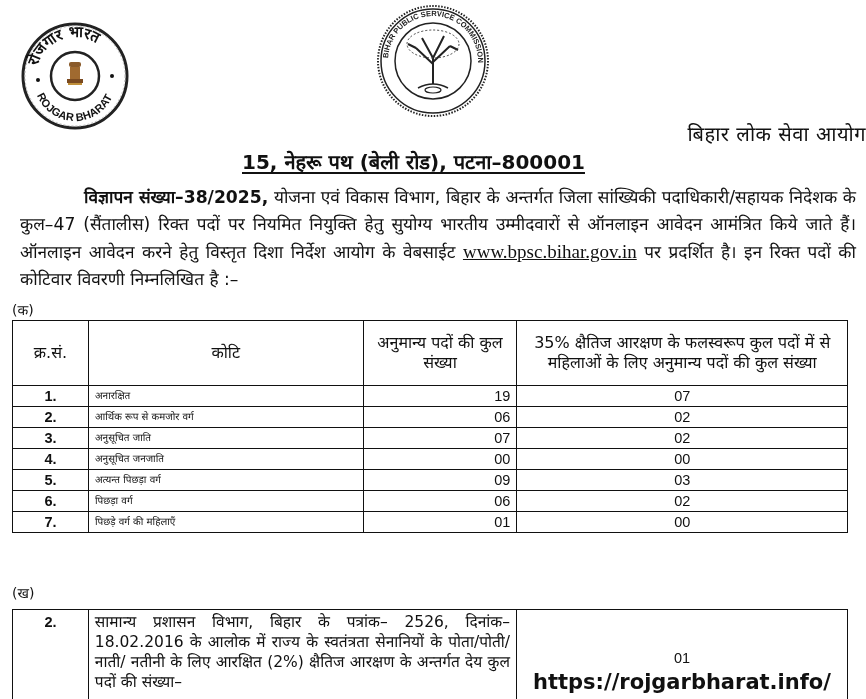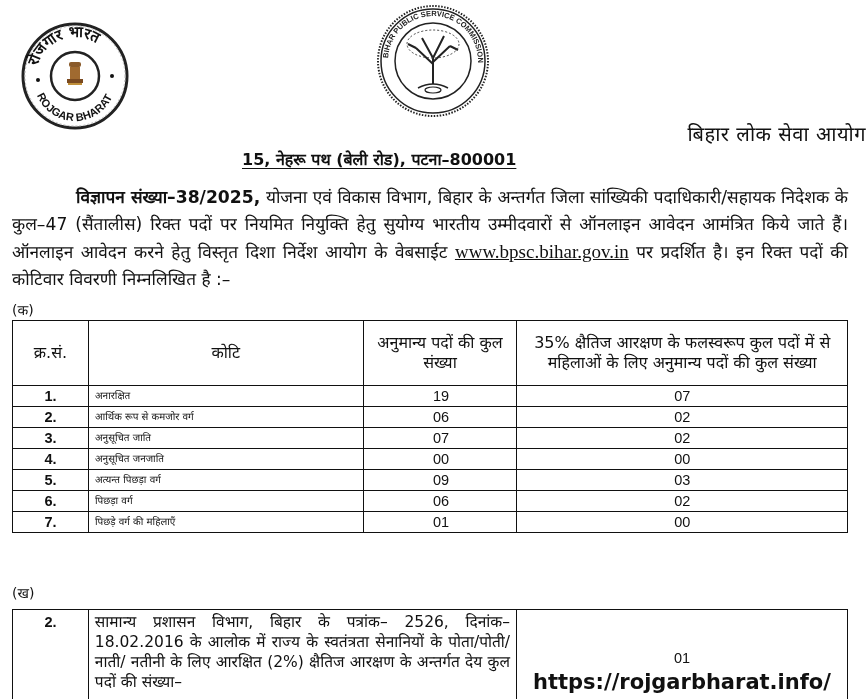--- a/index.html
+++ b/index.html
@@ -7,37 +7,37 @@
     width: 866px; height: 699px; position: relative; overflow: hidden;
     font-family: "DejaVu Sans", "Liberation Sans", sans-serif; color: #111;
   }
   .abs { position: absolute; }
 
   
   .rb-logo { left: 16px; top: 20px; width: 118px; height: 112px; }
   .bpsc-logo { left: 376px; top: 4px; width: 114px; height: 114px; }
 
   .org-title { left: 0; width: 866px; top: 120px; text-align: right; font-size: 20px; letter-spacing: 0.5px; }
-  .org-address { left: 242px; top: 148px; font-size: 16px; text-decoration: underline; text-underline-offset: 3px; font-weight: 600; }
+  .org-address { left: 242px; top: 148px; font-size: 20px; text-decoration: underline; text-underline-offset: 3px; font-weight: 600; }
 
-  .para { left: 12px; width: 836px; top: 184px; font-size: 17.2px; line-height: 27px; text-align: justify; }
+  .para { left: 20px; width: 836px; top: 184px; font-size: 17.2px; line-height: 27px; text-align: justify; }
   .para .indent { display: inline-block; width: 64px; }
   .para .bold { font-weight: bold; }
   .para a { color: #111; font-family: "Liberation Serif", "DejaVu Serif", serif; font-size: 19px; text-decoration: underline; }
 
   .label-ka { left: 12px; top: 300px; font-size: 14px; }
   .label-kha { left: 12px; top: 583px; font-size: 14px; }
 
   table { border-collapse: collapse; position: absolute; }
   td, th { border: 1.6px solid #111; padding: 0 6px; font-weight: normal; }
   .t1 { left: 12px; top: 320px; width: 836px; }
   .t1 th { height: 64px; font-size: 16px; line-height: 20px; text-align: center; }
   .t1 td { height: 20px; font-size: 10px; line-height: 20px; }
   .t1 .num { text-align: center; font-weight: bold; font-family: "Liberation Sans", sans-serif; font-size: 14.5px; }
-  .t1 .val { text-align: center; padding-left: 8px; font-family: "Liberation Sans", sans-serif; font-size: 14.5px; }
+  .t1 .val { text-align: right; padding-left: 8px; font-family: "Liberation Sans", sans-serif; font-size: 14.5px; }
   .t1 .val2 { text-align: center; font-family: "Liberation Sans", sans-serif; font-size: 14.5px; }
   .t1 .total td { height: 22px; font-weight: bold; }
   .t1 .total .lbl { text-align: center; font-size: 17px; }
 
   .t2 { left: 12px; top: 609px; width: 836px; }
   .t2 td { height: 84px; font-size: 15.5px; line-height: 20px; vertical-align: top; padding-top: 2px; }
   .t2 .num { text-align: center; font-weight: bold; font-family: "Liberation Sans", sans-serif; font-size: 14.5px; }
   .t2 .desc { text-align: justify; }
   .t2 .valcell { text-align: center; vertical-align: middle; padding-top: 18px; }
   .t2 .v { font-family: "Liberation Sans", sans-serif; font-size: 14.5px; display: block; margin-bottom: 4px; }

